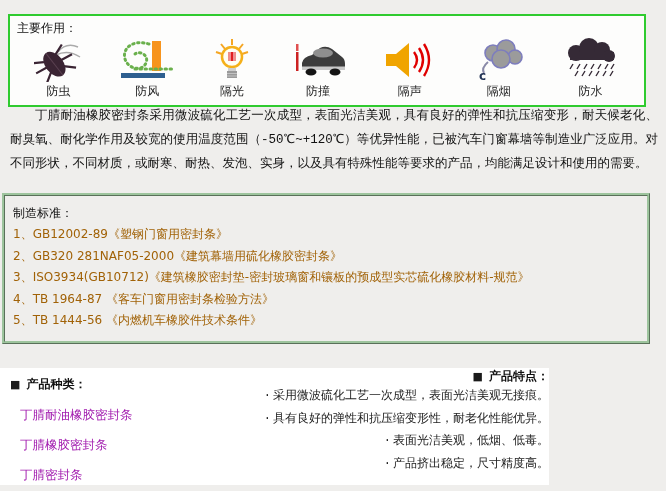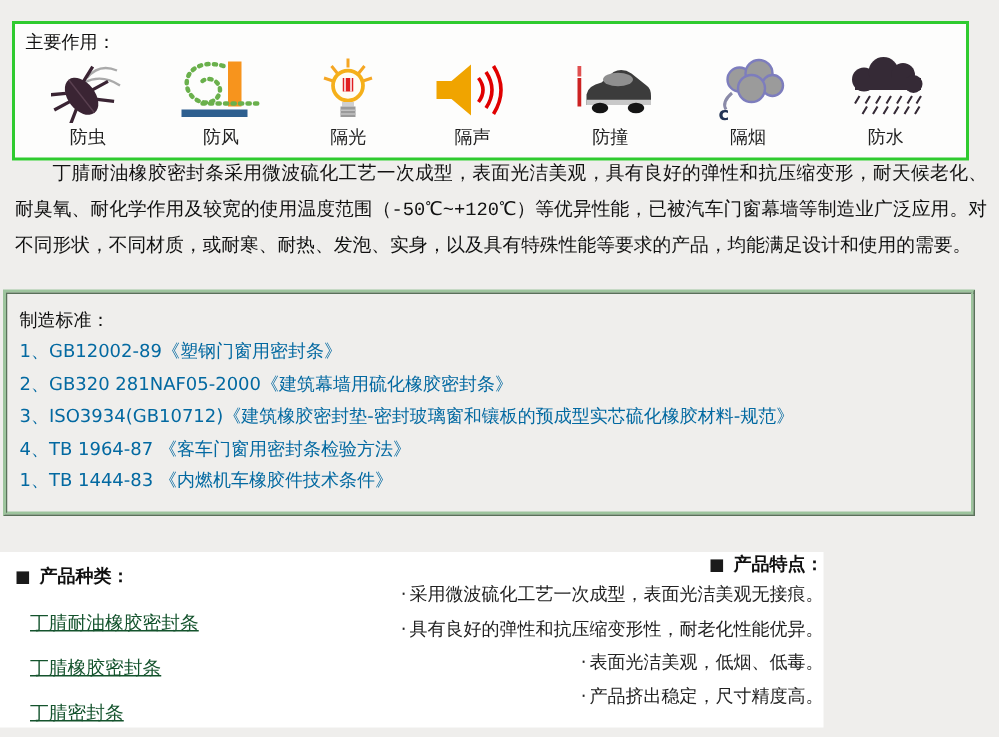--- a/index.html
+++ b/index.html
@@ -34,33 +34,33 @@
     font-family:Liberation Mono, monospace;
   }
 
   
   .std-box{
     position:absolute;left:2px;top:193px;width:648px;box-sizing:border-box;
     border:3px ridge #9dc49d;background:transparent;
     padding:7px 10px 9px 8px;
   }
   .std-title{font-size:12px;line-height:21px;color:#111;}
-  .std-item{font-size:12px;line-height:21.5px;color:#0369a1;white-space:nowrap;}
+  .std-item{font-size:12px;line-height:21.5px;color:#a16207;white-space:nowrap;}
 
   
   .bottom{
     position:absolute;left:0;top:368px;width:549px;height:117px;
     background:#ffffff;display:flex;
   }
   .col-left{width:272px;padding:8px 0 0 10px;box-sizing:border-box;}
   .col-right{flex:1;padding:0 0 0 10px;box-sizing:border-box;text-align:right;}
   .col-header{font-size:12px;font-weight:bold;color:#111;}
   .sq{font-size:11px;margin-right:6px;color:#1a1a1a;}
-  .ptype{font-size:12.5px;color:#14532d;margin:14px 0 0 10px;line-height:16px;text-decoration:underline;}
-  .feat{font-size:12px;color:#222;line-height:22.5px;white-space:nowrap;}
+  .ptype{font-size:12.5px;color:#a21caf;margin:14px 0 0 10px;line-height:16px;}
+  .feat{font-size:12px;color:#222;line-height:22.5px;white-space:nowrap;font-family:Liberation Mono, monospace;}
   .feat:first-of-type{margin-top:10px;}
   .feat .dot{margin-right:2px;}
 </style>
 </head>
 <body>
 
 <div class="page">
 
   <section class="func-box">
     <div class="func-title">主要作用：</div>
@@ -96,40 +96,40 @@
           <rect x="16.5" y="14" width="7" height="9" fill="#e02020"></rect>
           <path d="M18 14 L18 23 M22 14 L22 23" stroke="#fff" stroke-width="1"></path>
           <rect x="16" y="30" width="8" height="3" fill="#cfcfcf"></rect>
           <rect x="15" y="33" width="10" height="7" fill="#9a9a9a"></rect>
           <path d="M15 35.5 H25 M15 38 H25" stroke="#c2c2c2" stroke-width="1"></path>
         </svg>
         <div class="func-label">隔光</div>
       </div>
 
       <div class="func-item">
-        <svg width="52" height="42" viewBox="0 0 52 42">
-          <polygon points="2,14 12,14 25,3 25,37 12,26 2,26" fill="#f0a400"></polygon>
-          <path d="M30 12 Q36 20 30 28" fill="none" stroke="#e00000" stroke-width="2.4"></path>
-          <path d="M35 8 Q43 20 35 32" fill="none" stroke="#e00000" stroke-width="2.4"></path>
-          <path d="M40 4 Q50 20 40 36" fill="none" stroke="#e00000" stroke-width="2.4"></path>
-        </svg>
-        <div class="func-label">隔声</div>
-      </div>
-
-      <div class="func-item">
         <svg width="58" height="44" viewBox="0 0 58 44">
           <rect x="7" y="6" width="2.5" height="7" fill="#e05050"></rect>
           <rect x="7" y="14" width="2.5" height="19" fill="#cc2222"></rect>
           <path d="M13 32 L13 25 Q14 19 23 17 L31 10 Q37 7 43 11 L53 19 Q56 21 56 26 L56 32 Z" fill="#3c3c3c"></path>
           <ellipse cx="34" cy="15" rx="10" ry="4.5" fill="#8f8f8f"></ellipse>
           <rect x="13" y="28.5" width="43" height="3.5" fill="#c8c8c8"></rect>
           <ellipse cx="22" cy="34" rx="5.5" ry="3.5" fill="#141414"></ellipse>
           <ellipse cx="46" cy="34" rx="5.5" ry="3.5" fill="#141414"></ellipse>
         </svg>
         <div class="func-label">防撞</div>
+      </div>
+
+      <div class="func-item">
+        <svg width="52" height="42" viewBox="0 0 52 42">
+          <polygon points="2,14 12,14 25,3 25,37 12,26 2,26" fill="#f0a400"></polygon>
+          <path d="M30 12 Q36 20 30 28" fill="none" stroke="#e00000" stroke-width="2.4"></path>
+          <path d="M35 8 Q43 20 35 32" fill="none" stroke="#e00000" stroke-width="2.4"></path>
+          <path d="M40 4 Q50 20 40 36" fill="none" stroke="#e00000" stroke-width="2.4"></path>
+        </svg>
+        <div class="func-label">隔声</div>
       </div>
 
       <div class="func-item">
         <svg width="52" height="44" viewBox="0 0 52 44">
           <g stroke="#7d7dbd" stroke-width="1.6" fill="#9b9b9b">
             <circle cx="20" cy="15" r="8"></circle>
             <circle cx="33" cy="11" r="9"></circle>
             <circle cx="42" cy="19" r="7"></circle>
             <circle cx="28" cy="21" r="9"></circle>
           </g>
@@ -160,21 +160,21 @@
   </section>
 
   <p class="intro">丁腈耐油橡胶密封条采用微波硫化工艺一次成型，表面光洁美观，具有良好的弹性和抗压缩变形，耐天候老化、耐臭氧、耐化学作用及较宽的使用温度范围（-50℃~+120℃）等优异性能，已被汽车门窗幕墙等制造业广泛应用。对不同形状，不同材质，或耐寒、耐热、发泡、实身，以及具有特殊性能等要求的产品，均能满足设计和使用的需要。</p>
 
   <section class="std-box">
     <div class="std-title">制造标准：</div>
     <div class="std-item">1、GB12002-89《塑钢门窗用密封条》</div>
     <div class="std-item">2、GB320 281NAF05-2000《建筑幕墙用硫化橡胶密封条》</div>
     <div class="std-item">3、ISO3934(GB10712)《建筑橡胶密封垫-密封玻璃窗和镶板的预成型实芯硫化橡胶材料-规范》</div>
     <div class="std-item">4、TB 1964-87 《客车门窗用密封条检验方法》</div>
-    <div class="std-item">1、TB 1444-83 《内燃机车橡胶件技术条件》</div>
+    <div class="std-item">5、TB 1444-56 《内燃机车橡胶件技术条件》</div>
   </section>
 
   <section class="bottom">
 
     <div class="col-left">
       <div class="col-header">
         <span class="sq">■</span><span>产品种类：</span>
       </div>
       <div class="ptype">丁腈耐油橡胶密封条</div>
       <div class="ptype">丁腈橡胶密封条</div>

